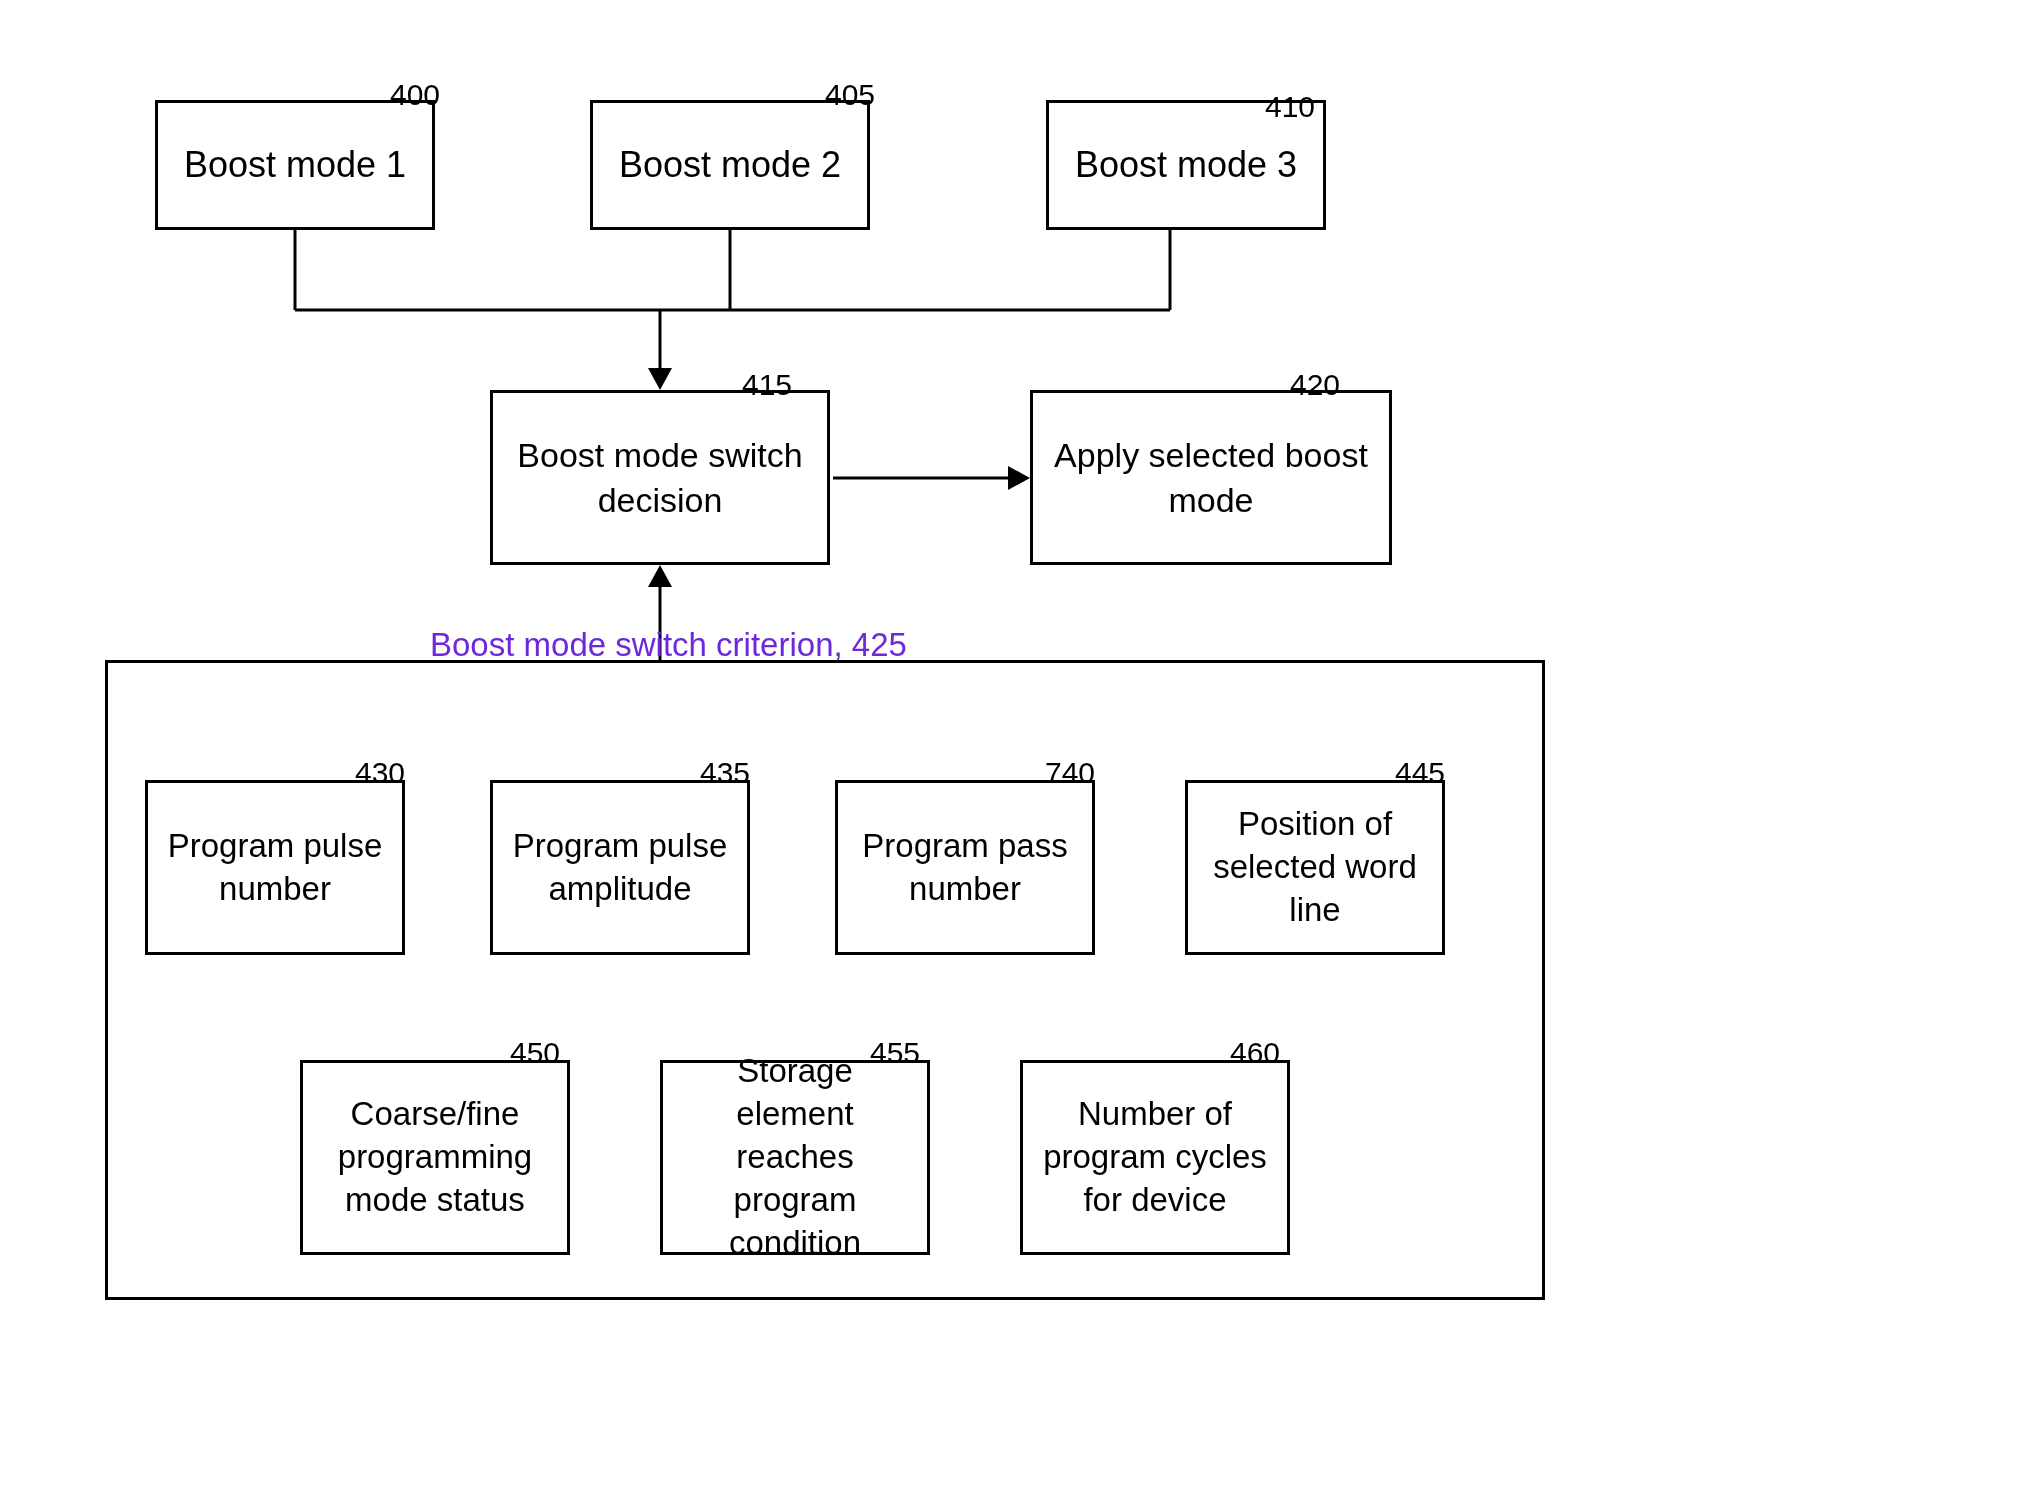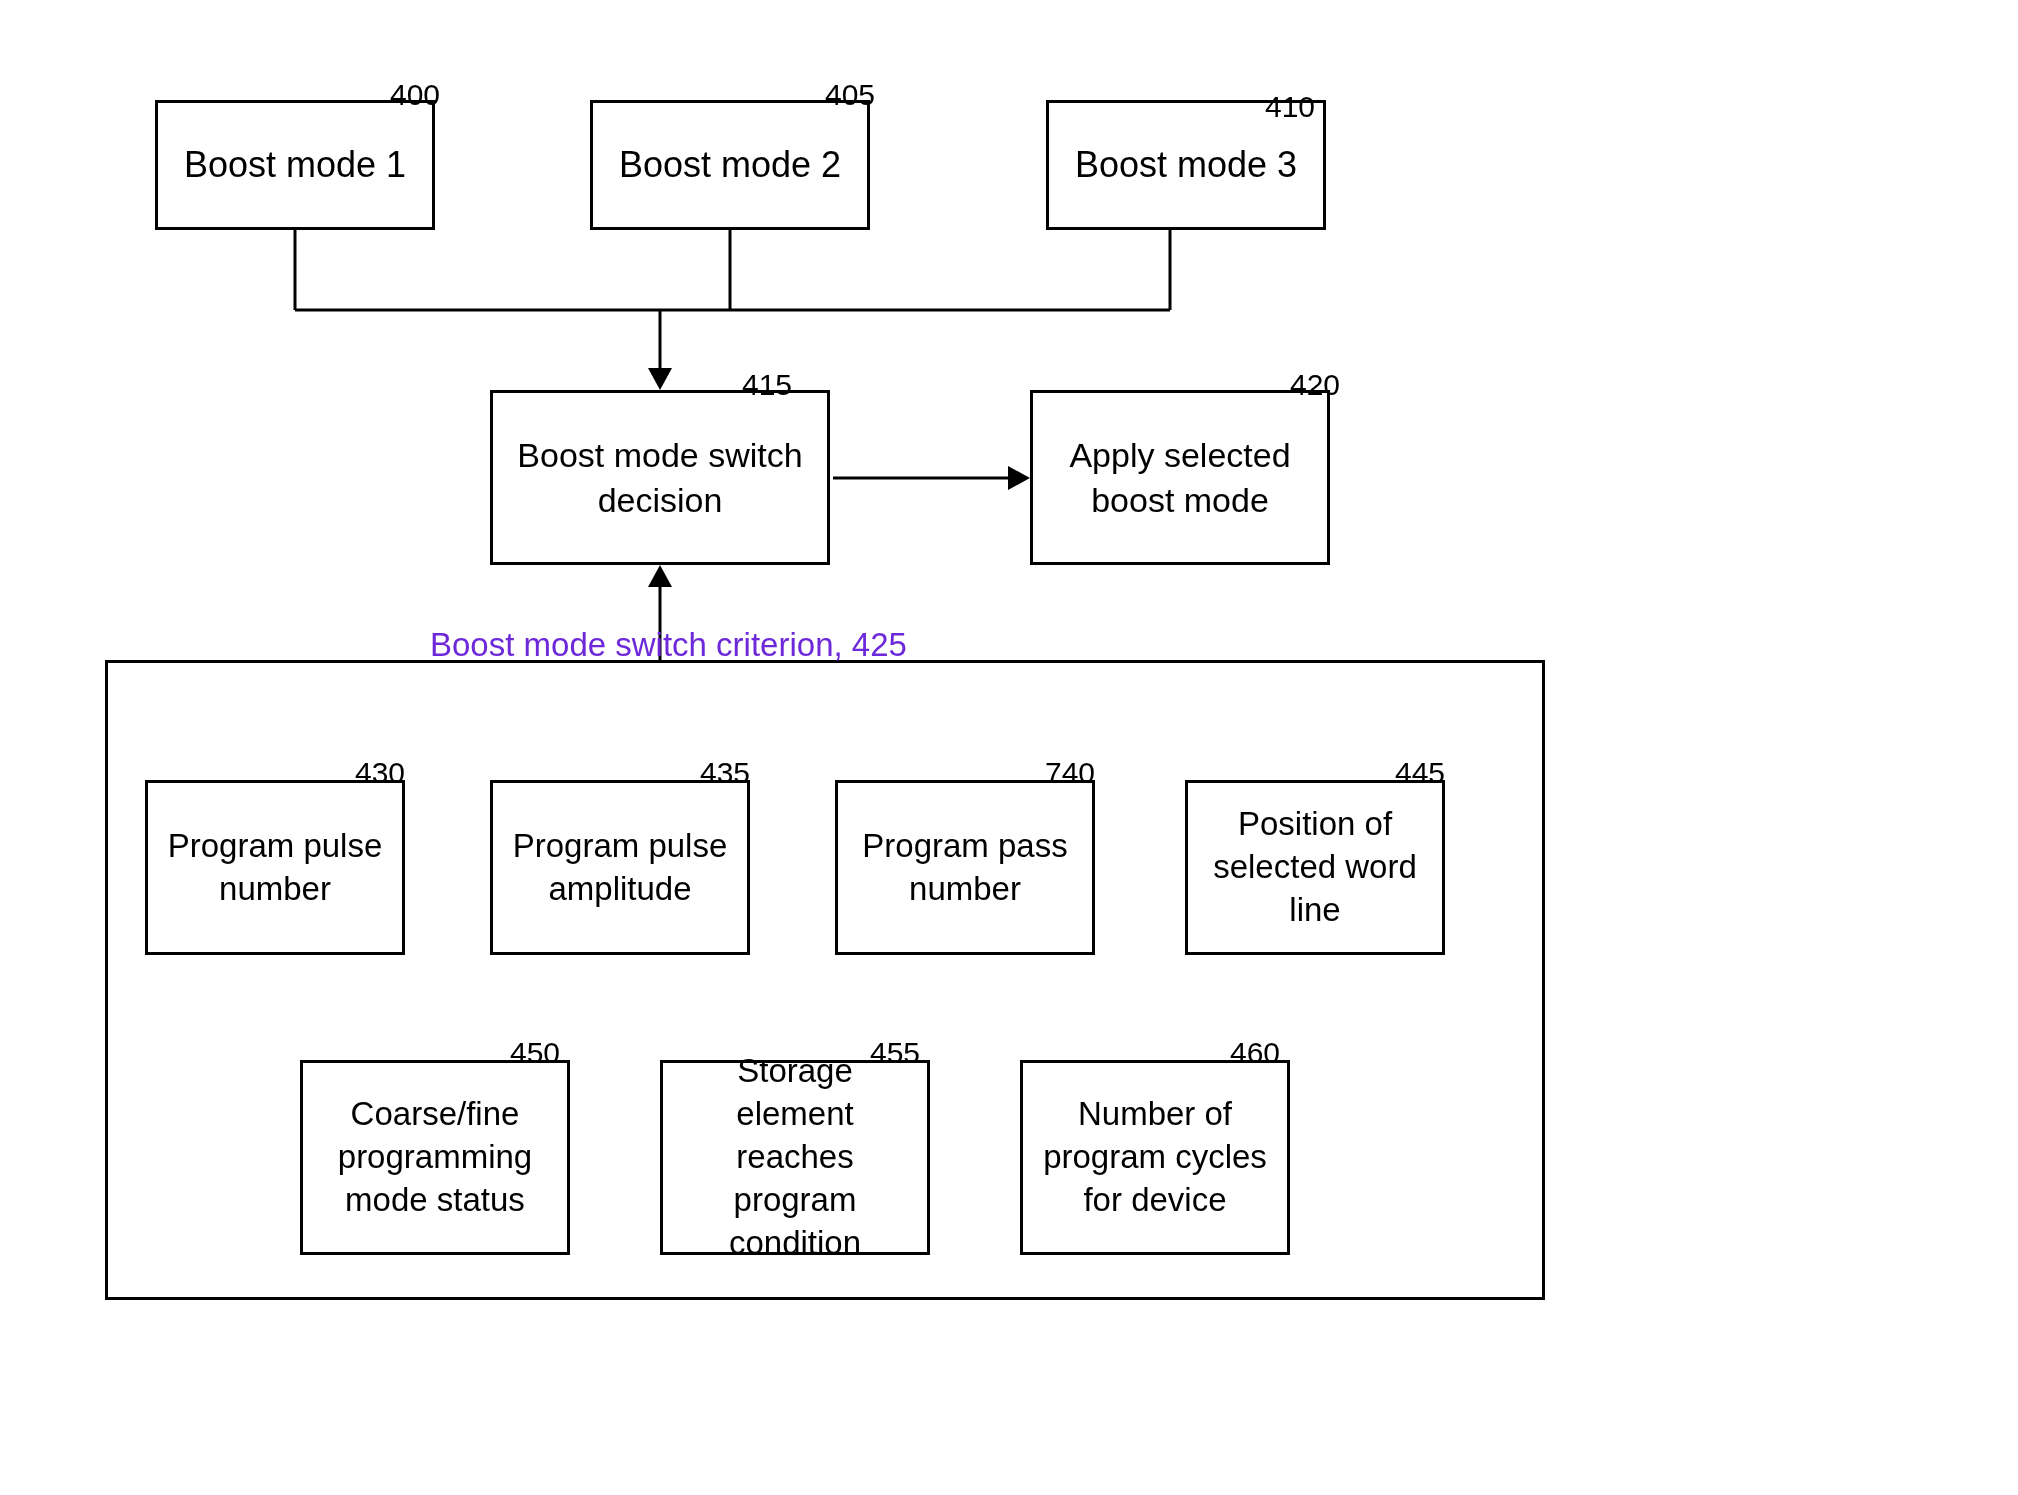--- a/index.html
+++ b/index.html
@@ -101,21 +101,21 @@
   <div class="box" style="left:1046px; top:100px; width:280px; height:130px;">
     <span>Boost mode 3</span>
   </div>
   <span class="ref-num" style="left:1265px; top:78px;margin-top:12px;">410</span>
 
   <div class="box" style="left:490px; top:390px; width:340px; height:175px; font-size:34px;">
     <span>Boost mode switch decision</span>
   </div>
   <span class="ref-num" style="left:730px; top:368px;margin-left:12px;">415</span>
 
-  <div class="box" style="left:1030px; top:390px; width:300px; height:175px; font-size:34px;align-items:center;">
+  <div class="box" style="left:1030px; top:390px; width:362px; height:175px; font-size:34px;align-items:center;">
     <span>Apply selected boost mode</span>
   </div>
   <span class="ref-num" style="left:1290px; top:368px;">420</span>
 
   <div class="outer-box" style="left:105px; top:660px; width:1440px; height:640px;">
   </div>
   <span class="label" style="left:430px; top:626px; font-size:33px;">
     <span>Boost mode switch criterion,</span>
     <span>425</span>
   </span>

